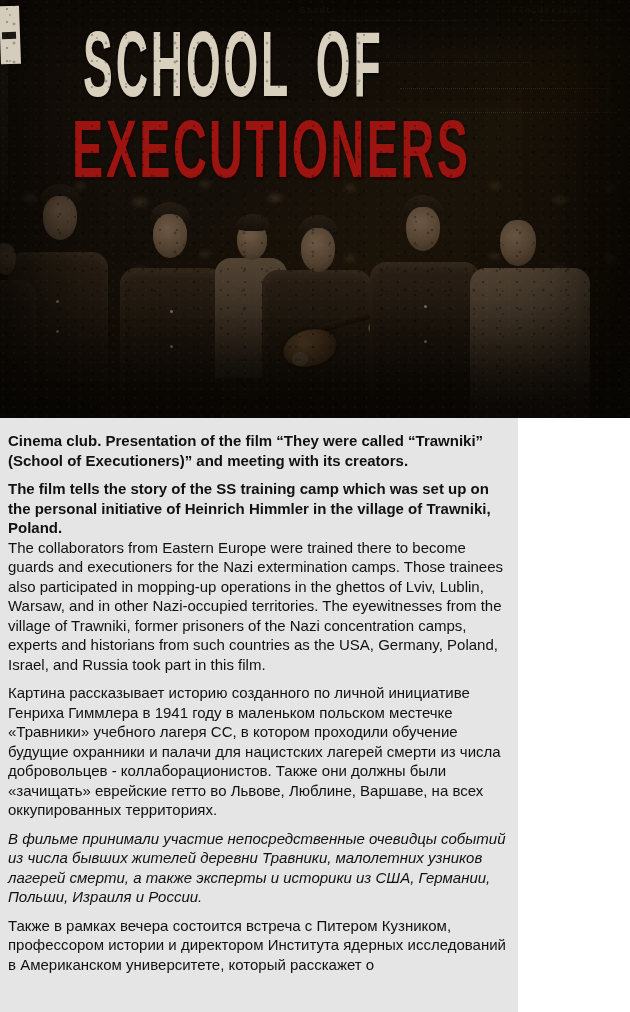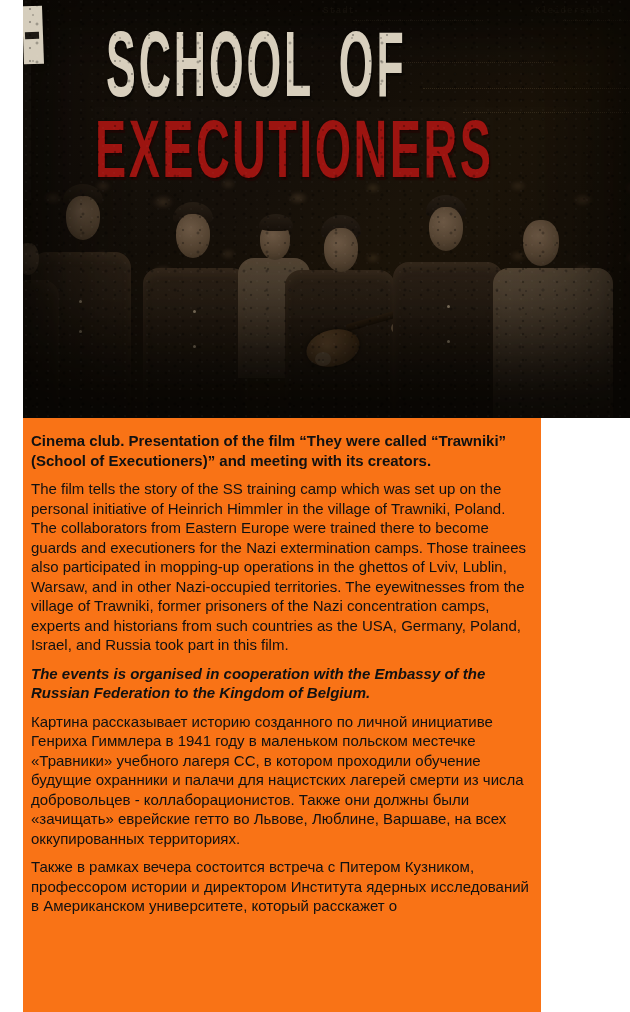--- a/index.html
+++ b/index.html
@@ -1,17 +1,17 @@
 <!DOCTYPE html>
 <html><head>
 <meta charset="utf-8">
 <style>
   html,body{margin:0;padding:0;background:#ffffff;}
   body{width:630px;height:1012px;overflow:hidden;font-family:"Liberation Sans",sans-serif;}
-  .page{position:relative;width:518px;height:1012px;background:#f97316;margin-left:23px;}
+  .page{position:relative;width:518px;height:1012px;background:#e5e5e5;}
 
   
   .poster{position:relative;width:630px;height:418px;overflow:hidden;
     background:linear-gradient(135deg,#17110d 0%,#0f0b08 35%,#181108 60%,#0c0907 100%);}
   .poster .edge-strip{position:absolute;left:0;top:0;width:8px;height:200px;
     background:linear-gradient(#6e675c,#2a241d);opacity:.5;}
   .paper-scrap{position:absolute;left:0;top:6px;width:20px;height:58px;
     background:#d5cdbc;transform:rotate(-2deg);box-shadow:0 0 6px rgba(0,0,0,.6);}
   .paper-scrap .mark{position:absolute;left:2px;top:26px;width:14px;height:7px;background:#1c1813;}
 
@@ -82,21 +82,21 @@
     background-image:
       radial-gradient(1px 1px at 7px 9px, rgba(0,0,0,.55), transparent 1.6px),
       radial-gradient(1px 1px at 3px 2px, rgba(255,255,255,.05), transparent 1.5px),
       radial-gradient(1.4px 1.4px at 14px 5px, rgba(0,0,0,.45), transparent 2px),
       radial-gradient(1px 1px at 10px 15px, rgba(0,0,0,.35), transparent 1.6px);
     background-size:17px 13px, 11px 9px, 23px 19px, 29px 23px;}
 
   
   .content{padding:13px 8px 0 8px;color:#111;font-size:15px;line-height:19.5px;}
   .content p{margin:0 0 9px 0;}
-  .content p.tight{margin:0;}
+  .content p.tight{margin:0;font-weight:bold;}
   .b{font-weight:bold;}
   .bi{font-weight:bold;font-style:italic;}
   .i{font-style:italic;}
 </style>
 </head>
 <body>
 
 <div class="page">
 
   <div class="poster">
@@ -172,23 +172,23 @@
   </div>
 
   <div class="content">
 
     <p class="b">Cinema club. Presentation of the film “They were called “Trawniki” (School of Executioners)” and meeting with its creators.</p>
 
     <p class="tight">The film tells the story of the SS training camp which was set up on the personal initiative of Heinrich Himmler in the village of Trawniki, Poland.</p>
     <p>The collaborators from Eastern Europe were trained there to become guards and executioners for the Nazi extermination camps. Those trainees also participated in mopping-up operations in the ghettos of Lviv, Lublin, Warsaw, and in other Nazi-occupied territories. The eyewitnesses from the village of Trawniki, former prisoners of the Nazi concentration camps, experts and historians from such countries as the USA, Germany, Poland, Israel, and Russia took part in this film.</p>
 
 
-    <p class="bi">The events is organised in cooperation with the Embassy of the Russian Federation to the Kingdom of Belgium.</p>
 
 
     <p>Картина рассказывает историю созданного по личной инициативе Генриха Гиммлера в 1941 году в маленьком польском местечке «Травники» учебного лагеря СС, в котором проходили обучение будущие охранники и палачи для нацистских лагерей смерти из числа добровольцев - коллаборационистов. Также они должны были «зачищать» еврейские гетто во Львове, Люблине, Варшаве, на всех оккупированных территориях.</p>
 
+    <p class="i">В фильме принимали участие непосредственные очевидцы событий из числа бывших жителей деревни Травники, малолетних узников лагерей смерти, а также эксперты и историки из США, Германии, Польши, Израиля и России.</p>
 
     <p><span>Также в рамках вечера состоится встреча с  Питером Кузником, профессором истории и директором Института ядерных исследований в Американском университете, который расскажет о </span></p>
 
   </div>
 
 </div>
 
 </body></html>

